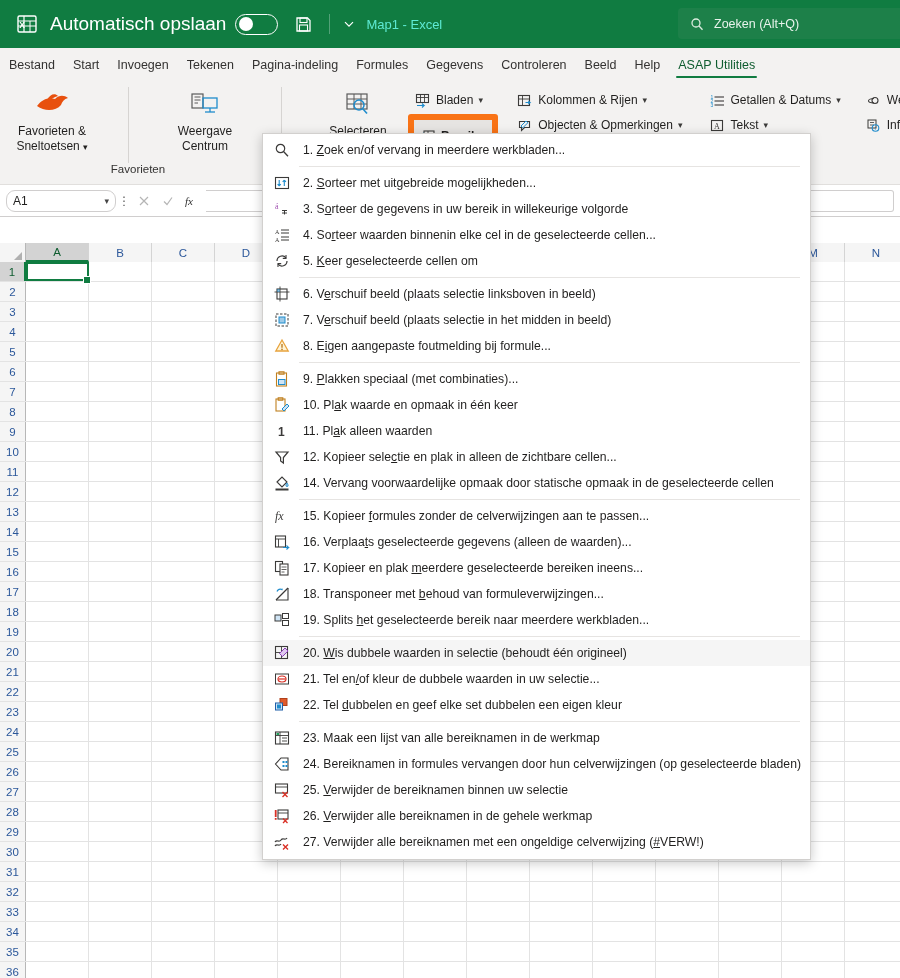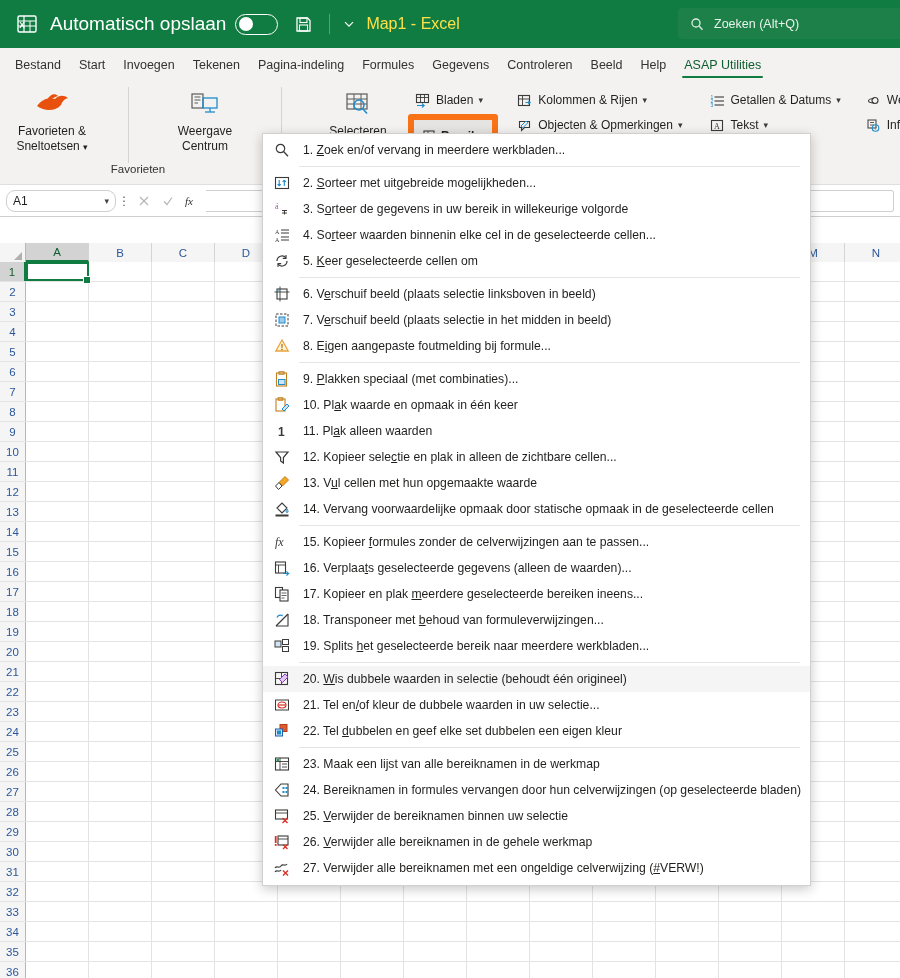--- a/index.html
+++ b/index.html
@@ -26,32 +26,32 @@
     width:43px;height:21px;border-radius:11px;border:1.6px solid #ffffff;
     background:transparent;position:relative;margin-right:12px;flex:none;
   }
   .toggle .knob{
     position:absolute;left:3px;top:2.4px;width:14px;height:14px;border-radius:50%;
     background:#ffffff;
   }
   .tb-icon{ width:26px;height:26px;display:flex;align-items:center;justify-content:center;margin-right:5px;}
   .tb-sep{ width:1px;height:20px;background:#53a178;margin:0 8px;}
   .tb-caret{ width:22px;height:22px;display:flex;align-items:center;justify-content:center;margin-right:6px;}
-  .doctitle{ font-size:16px;color:#fde047;white-space:nowrap;}
+  .doctitle{ font-size:13px;color:#5eead4;white-space:nowrap;}
   .searchbox{
     position:absolute;left:678px;top:8px;width:250px;height:31px;
     background:#1d8049; border-radius:4px; display:flex;align-items:center;
     padding-left:12px; color:#e8f3ec; font-size:12.5px;
   }
   .searchbox .sicon{ margin-right:10px; display:flex;align-items:center;}
 
   
   .tabstrip{
     height:31px; background:#f3f2f1; display:flex; align-items:flex-end;
-    padding-left:6px; border-bottom:0;
+    border-bottom:0;
   }
   .tab{
     font-size:12.5px; color:#333231; padding:0 9px; height:27px;
     line-height:27px; white-space:nowrap; position:relative;
   }
   .tab.active{ color:#0e5c2f; font-weight:400; }
   .tab.active .tab-underline{
     position:absolute;left:7px;right:7px;bottom:1px;height:2.4px;background:#107c41;border-radius:2px;
   }
 
@@ -1190,29 +1190,20 @@
       <span class="mi-icon">
         <svg width="16" height="16" viewBox="0 0 16 16">
           <path d="M2 3h12l-4.6 5.5V14L6.6 12V8.5z" fill="none" stroke="#3b3a39" stroke-width="1.2"></path>
         </svg>
       </span>
       <span class="mi-text">12. Kopieer sele<u>c</u>tie en plak in alleen de zichtbare cellen...</span>
     </div>
     <div class="mi">
       <span class="mi-icon">
         <svg width="16" height="16" viewBox="0 0 16 16">
-          <path d="M11 1.5l3.5 3.5-6 6-3.5-3.5z" fill="#f5a623" stroke="#c08020" stroke-width="1"></path>
-          <path d="M5 7.5L1.5 11l3 3.5L8 11z" fill="#fff" stroke="#3b3a39" stroke-width="1"></path>
-        </svg>
-      </span>
-      <span class="mi-text">13. V<u>u</u>l cellen met hun opgemaakte waarde</span>
-    </div>
-    <div class="mi">
-      <span class="mi-icon">
-        <svg width="16" height="16" viewBox="0 0 16 16">
           <path d="M3 7l5-5 5 5-5 5z" fill="none" stroke="#3b3a39" stroke-width="1.1"></path>
           <path d="M13 8c1.5 2 1.5 3.5 0 3.5S11.5 10 13 8z" fill="#9ecbe8" stroke="#1f8ccc" stroke-width=".9"></path>
           <rect x="1.5" y="13.5" width="13" height="2" fill="#3b3a39"></rect>
         </svg>
       </span>
       <span class="mi-text">14. Vervan<u>g</u> voorwaardelijke opmaak door statische opmaak in de geselecteerde cellen</span>
     </div>
     <div class="msep"></div>
     <div class="mi">
       <span class="mi-icon">

